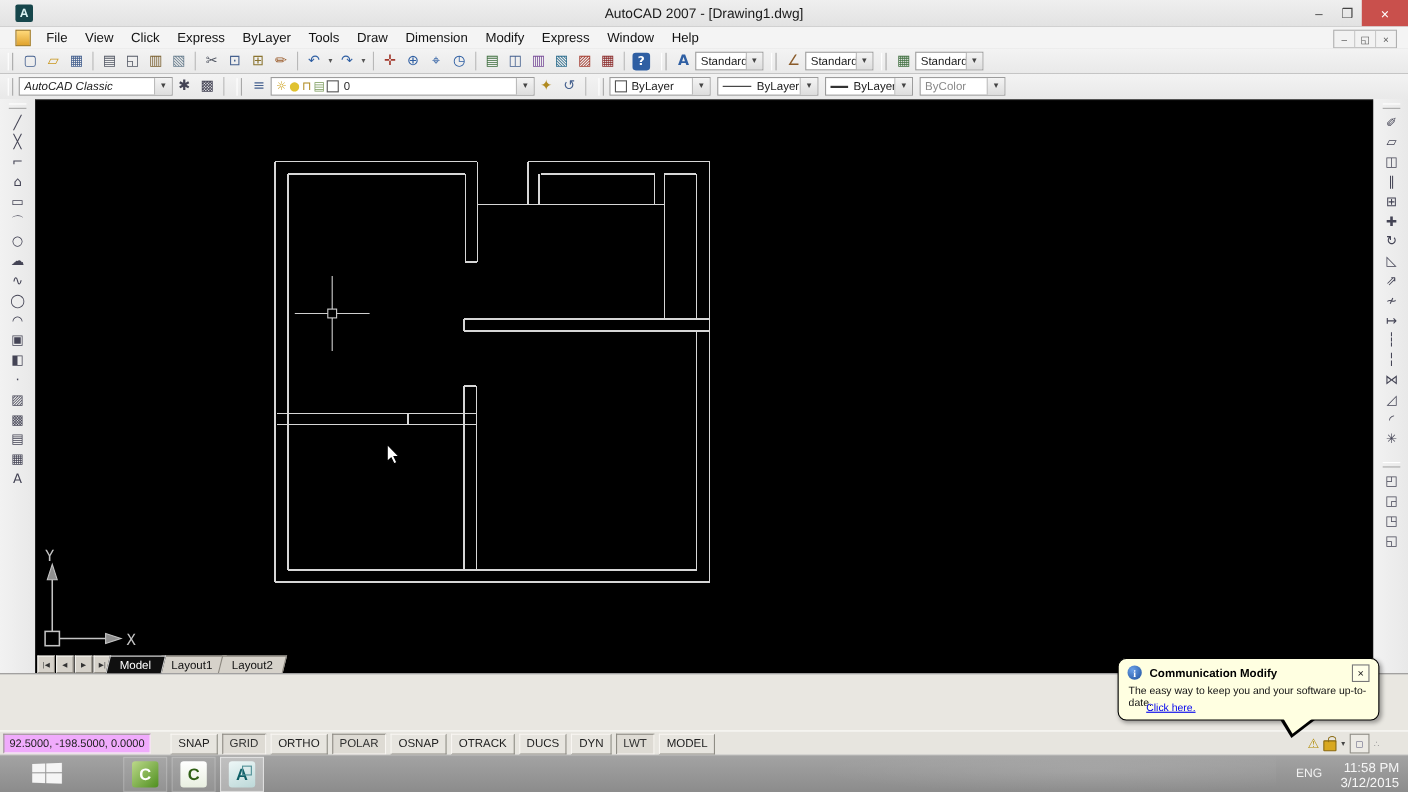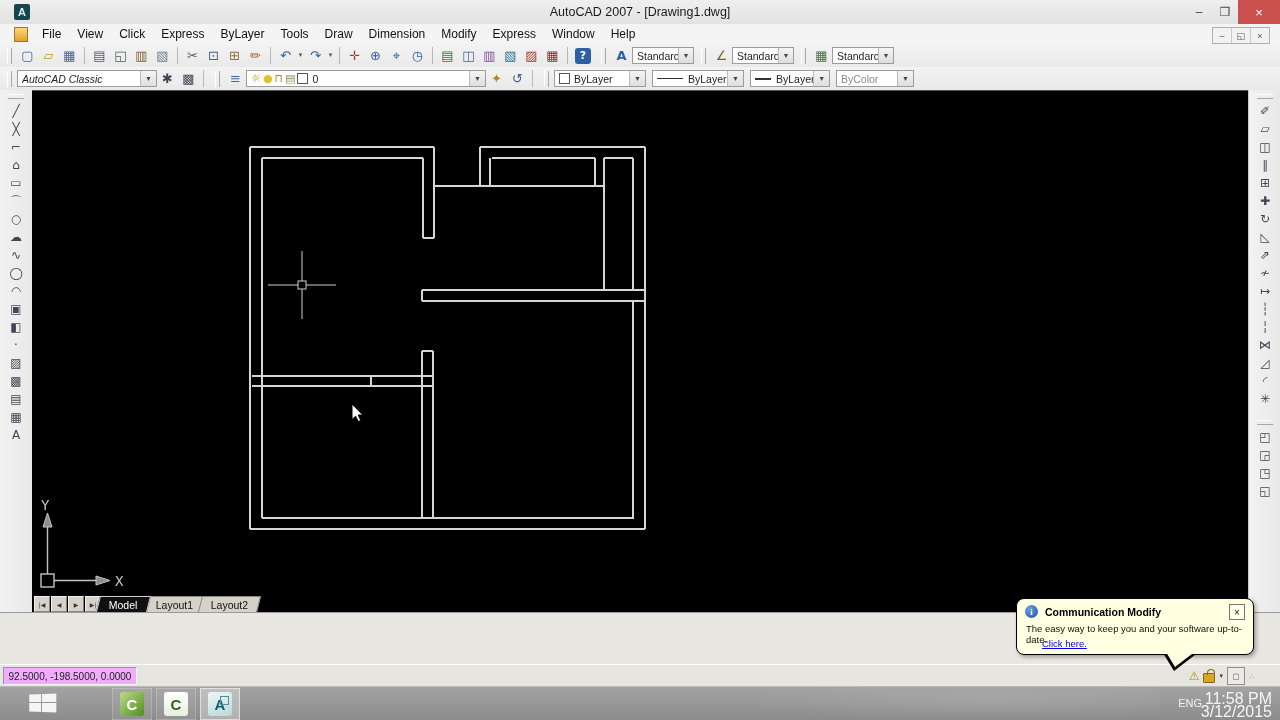--- a/index.html
+++ b/index.html
@@ -100,21 +100,21 @@
   .taskapp{top:688px;width:38px;height:30px;display:flex;align-items:center;justify-content:center;
            border:1px solid rgba(255,255,255,.22);background:rgba(255,255,255,.06);}
   .taskapp.active{background:rgba(255,255,255,.32);border-color:rgba(255,255,255,.55);}
   .appicon{width:24px;height:24px;border-radius:3px;display:flex;align-items:center;justify-content:center;
            font-weight:bold;font-size:15px;}
   .cam1{background:linear-gradient(135deg,#bcd98a,#4f8f1f);color:#fff;}
   .cam2{background:linear-gradient(180deg,#ffffff,#e8efe0);color:#2f5f14;}
   .acad{background:linear-gradient(160deg,#eef7f7,#bcd8d8);color:#0f5f66;position:relative;}
   .acad::after{content:"";position:absolute;right:3px;top:4px;width:7px;height:7px;border:1px solid #4f8f96;}
   #lang{right:78px;top:697px;font-size:11px;color:#f2f2f2;}
-  #clock{right:8px;top:692px;text-align:right;font-size:16px;color:#f6f6f6;line-height:13px;}
+  #clock{right:8px;top:692px;text-align:right;font-size:12px;color:#f6f6f6;line-height:13px;}
 </style>
 </head>
 <body>
 
 <div id="stage">
 
   <div class="abs" id="titlebar">
     <div class="abs" id="app-icon">A</div>
     <div class="abs" id="title-text">AutoCAD 2007 - [Drawing1.dwg]</div>
     <div class="abs wbtn" id="btn-min">–</div>
@@ -363,20 +363,32 @@
       </span>
     </div>
 
   <div class="abs" id="cmdwin">
     
     
   </div>
 
   <div class="abs" id="statusbar">
     <div id="coords">92.5000, -198.5000, 0.0000</div>
+    <div id="toggles" style="display:flex;margin-left:14px;">
+        <span class="sbtn">SNAP</span>
+        <span class="sbtn pressed">GRID</span>
+        <span class="sbtn">ORTHO</span>
+        <span class="sbtn pressed">POLAR</span>
+        <span class="sbtn">OSNAP</span>
+        <span class="sbtn">OTRACK</span>
+        <span class="sbtn">DUCS</span>
+        <span class="sbtn">DYN</span>
+        <span class="sbtn pressed">LWT</span>
+        <span class="sbtn">MODEL</span>
+      </div>
   </div>
   <div id="tray">
     <span class="tray-ico">⚠</span>
     <span id="padlock"></span>
     <span style="font-size:7px;color:#444;">▾</span>
     <span id="clean-btn">▢</span>
     <span id="resize-dots">∴</span>
   </div>
 
   <div class="abs" id="balloon-tail-border"></div>

